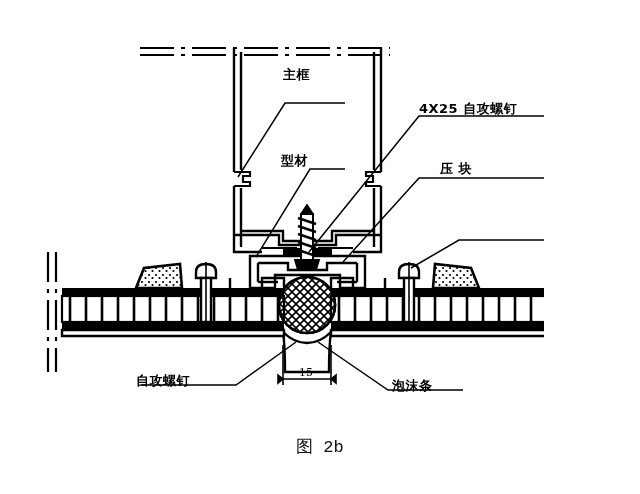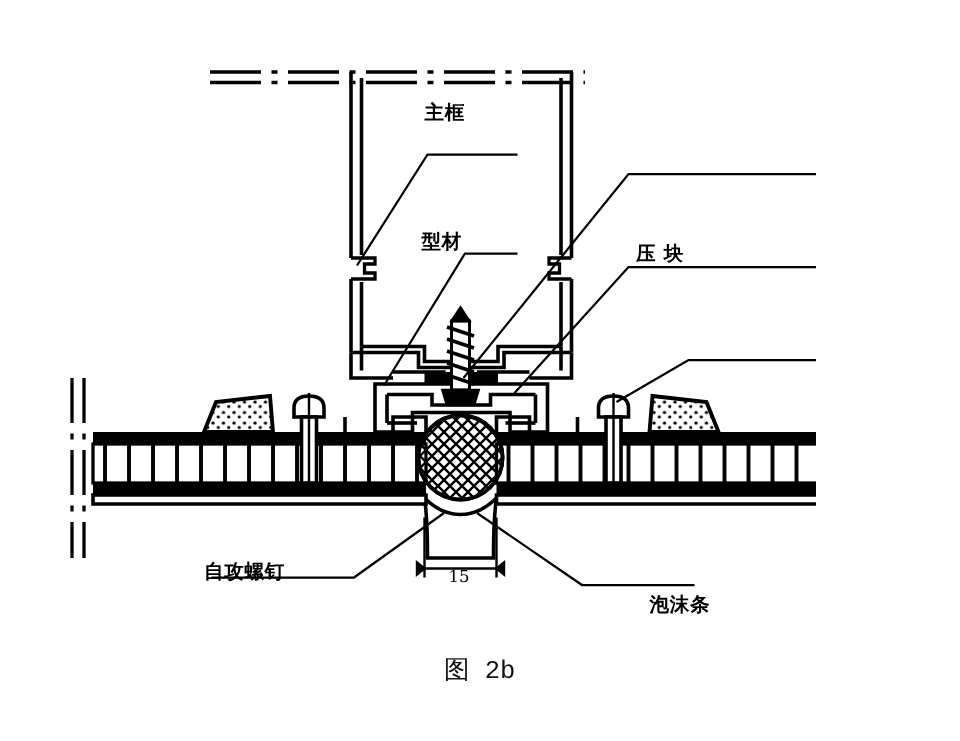--- a/index.html
+++ b/index.html
@@ -45,21 +45,20 @@
     font-weight: bold;
     color: #9a9a9a;
     white-space: nowrap;
     opacity: 0.85;
   }
   .dimtext {
     position: absolute;
     font-family: "DejaVu Serif", serif;
     font-size: 11px;
     color: #000000;
-    margin-top: 12px;
   }
 </style>
 </head>
 <body>
 
 <div id="root">
 
   <svg id="drawing" width="640" height="494" viewBox="0 0 640 494">
 
     <defs>
@@ -265,28 +264,29 @@
       <path d="M331,345 L331,385"></path>
       <path d="M278,379 L336,379"></path>
       <path d="M278,375 L283,379 L278,383 Z" fill="#000000"></path>
       <path d="M336,375 L331,379 L336,383 Z" fill="#000000"></path>
     </g>
 
   </svg>
 
   <div class="lbl lbl-zh" style="left:283px; top:66px;">主框</div>
 
+  <div class="lbl lbl-zh" style="left:419px; top:100px;">4X25 自攻螺钉</div>
 
   <div class="lbl lbl-zh" style="left:281px; top:152px;">型材</div>
 
-  <div class="lbl lbl-zh" style="left:424px; top:160px;">压  块</div>
+  <div class="lbl lbl-zh" style="left:440px; top:160px;">压  块</div>
 
 
   <div class="lbl lbl-zh" style="left:136px; top:372px;">自攻螺钉</div>
 
-  <div class="lbl lbl-zh" style="left:392px; top:394px;margin-left:41px;">泡沫条</div>
+  <div class="lbl lbl-zh" style="left:392px; top:377px;">泡沫条</div>
 
   <div class="dimtext" style="left:299px; top:366px;">15</div>
 
   <div class="caption" style="left:296px; top:435px;">图 2b</div>
 
 
 </div>
 
 </body></html>

